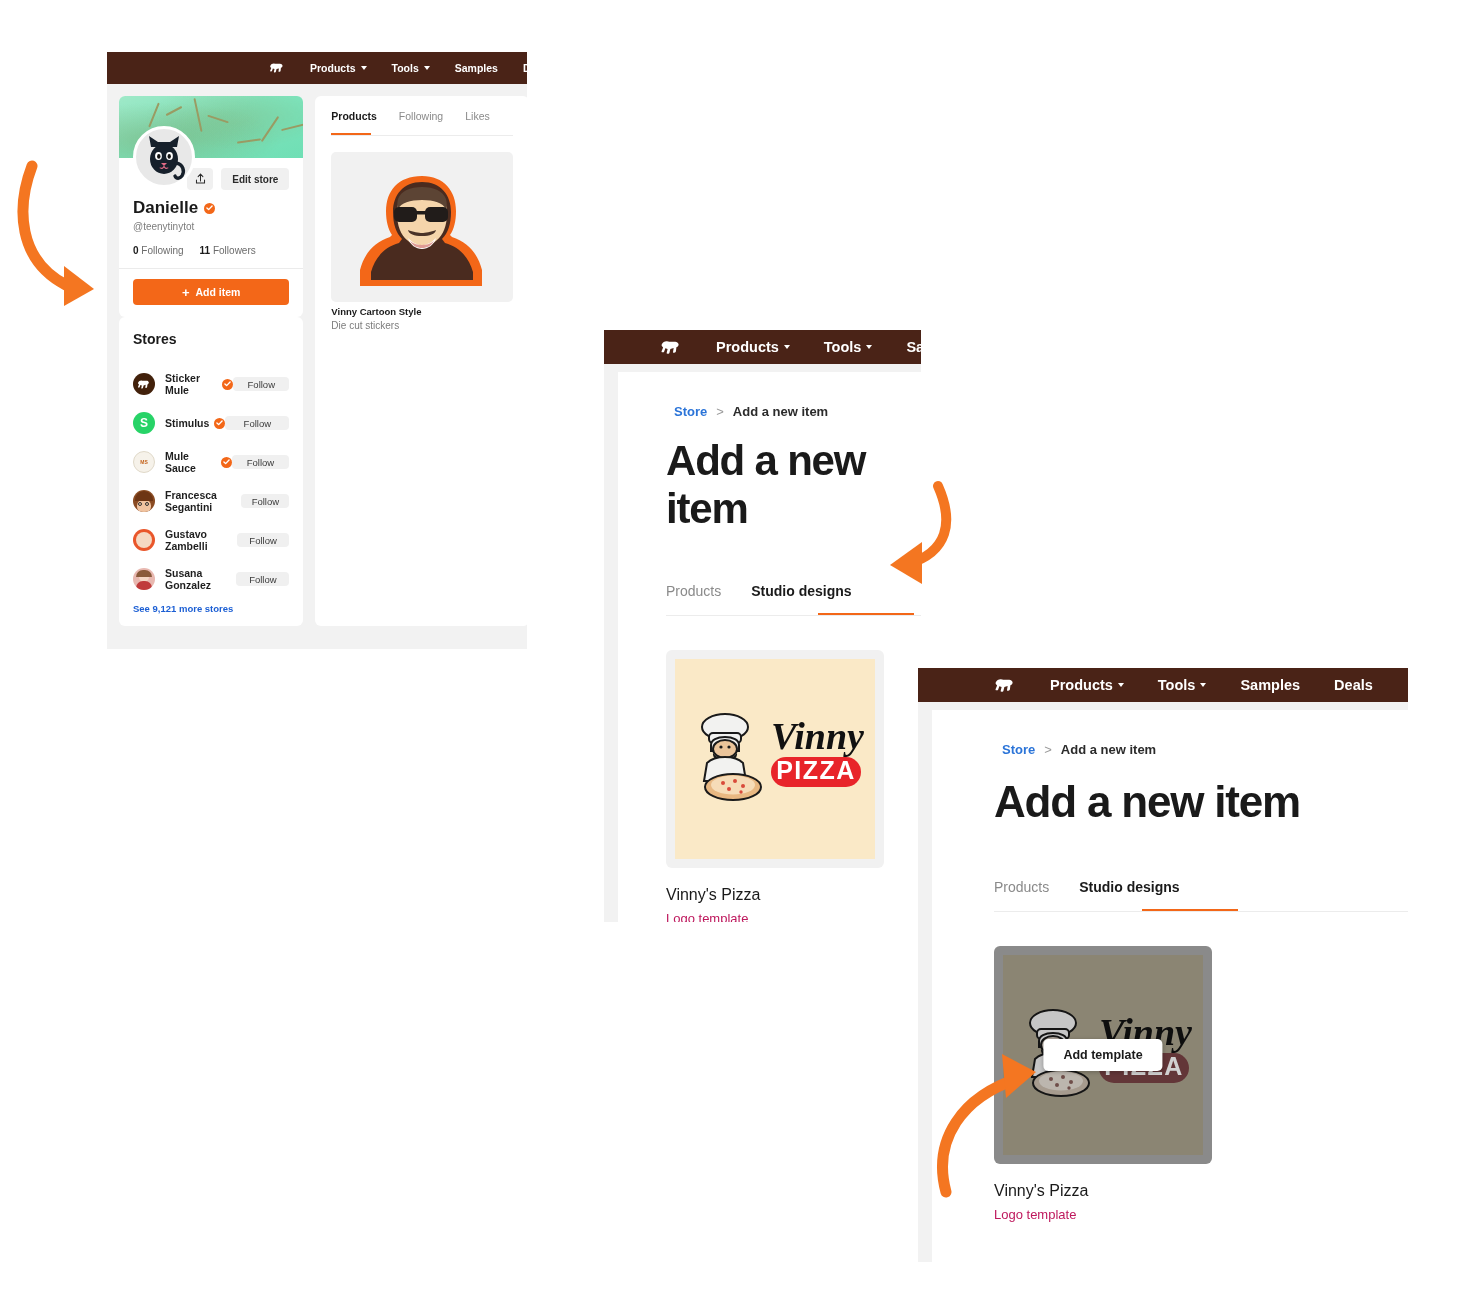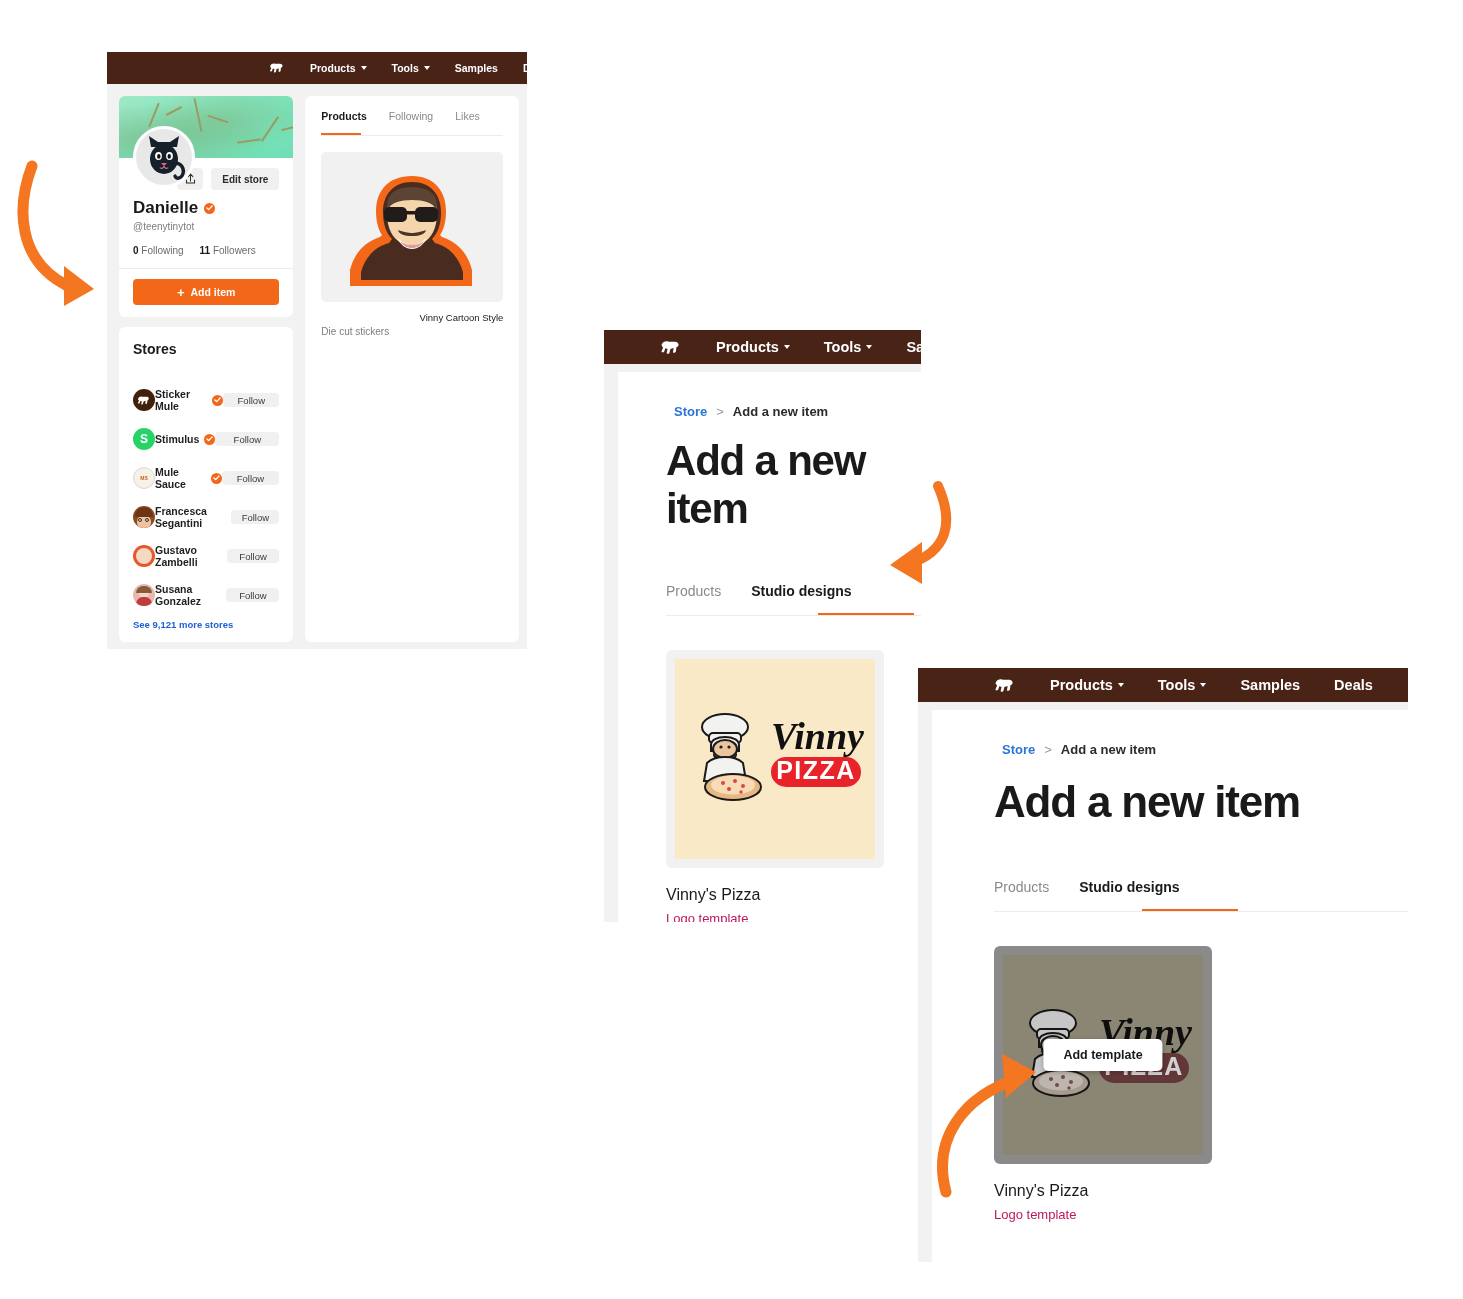--- a/index.html
+++ b/index.html
@@ -35,21 +35,21 @@
   .n3 .nav-logo { margin-left: 6px; }
   .n3 .nav-item { font-size: 14.5px; margin-left: 34px; }
   .caret {
     display: inline-block; margin-left: 5px;
     border-left: 3.5px solid transparent; border-right: 3.5px solid transparent;
     border-top: 4.5px solid #ffffff;
   }
 
   
   .p1-body { display: flex; gap: 12px; padding: 12px; }
-  .p1-left { width: 300px; display: flex; flex-direction: column; gap: 10px; }
+  .p1-left { width: 300px; display: flex; flex-direction: column; gap: 0; }
   .card { background: #ffffff; border-radius: 6px; }
 
   .cover {
     height: 62px; border-radius: 6px 6px 0 0; position: relative;
     background:
       radial-gradient(ellipse at 22% 70%, rgba(120,150,90,.32) 0 12%, transparent 60%),
       radial-gradient(ellipse at 62% 35%, rgba(130,160,100,.25) 0 10%, transparent 55%),
       linear-gradient(160deg, #9fe9c8 0%, #7fe3bb 45%, #6fdfb5 100%);
     overflow: hidden;
   }
@@ -84,42 +84,42 @@
   .stats b { color: #1a1a1a; }
   .divider { height: 1px; background: #ebebeb; }
   .add-item-btn {
     margin: 10px 14px 12px; height: 26px; background: #f36718; border-radius: 4px;
     color: #ffffff; font-size: 10.5px; font-weight: bold;
     display: flex; align-items: center; justify-content: center; gap: 6px;
   }
   .plus { font-size: 13px; line-height: 1; font-weight: bold; }
 
   .stores-card { padding: 14px 14px 12px; }
-  .stores-title { font-size: 14px; font-weight: bold; color: #1a1a1a; margin-bottom: 28px; }
+  .stores-title { font-size: 14px; font-weight: bold; color: #1a1a1a; margin-bottom: 22px; }
   .store-row { display: flex; align-items: center; height: 30px; margin-bottom: 9px; }
   .store-av { width: 22px; height: 22px; border-radius: 50%; flex: none; overflow: hidden; position: relative; }
-  .store-label { font-size: 10.5px; font-weight: bold; color: #1f1f1f;
+  .store-label { margin-left: 10px; font-size: 10.5px; font-weight: bold; color: #1f1f1f;
     display: flex; align-items: center; gap: 5px; }
   .follow-btn {
     margin-left: auto; width: 64px; height: 14px; background: #f0f0f0; border-radius: 4px;
     font-size: 9.5px; color: #3b3b3b; display: flex; align-items: center; justify-content: center;
   }
   .more-link { font-size: 9.5px; font-weight: bold; color: #1c5fd4; margin-top: 4px; }
 
   .p1-right { flex: 1; background: #ffffff; border-radius: 6px; padding: 14px 16px; }
   .tabs-row { display: flex; gap: 22px; position: relative; }
   .tab { font-size: 10.5px; color: #8a8a8a; padding-bottom: 11px; }
   .tab.active { color: #1a1a1a; font-weight: bold; }
   .tab-underline { height: 2.5px; background: #f36718; width: 40px; }
   .tab-rule { height: 1px; background: #ececec; margin-top: -1px; }
   .prod-thumb {
     margin-top: 16px; width: 182px; height: 150px; background: #f1f1f1; border-radius: 5px;
     display: flex; align-items: flex-end; justify-content: center; overflow: hidden;
   }
-  .prod-title { margin-top: 10px; font-size: 9.5px; font-weight: normal; color: #1a1a1a; text-align: right; }
+  .prod-title { margin-top: 4px; font-size: 9.5px; font-weight: bold; color: #1a1a1a; }
   .prod-sub { margin-top: 3px; font-size: 10px; color: #7d7d7d; }
 
   
   .sheet { background: #ffffff; }
   .p2 .sheet { margin: 8px 0 0 14px; width: 303px; min-height: 560px; padding: 0 0 0 48px; }
   .p3 .sheet { margin: 8px 0 0 14px; width: 476px; min-height: 560px; padding: 0 0 0 62px; }
   .crumb { display: flex; align-items: center; gap: 9px; color: #3c3c3c; }
   .p2 .crumb { padding-top: 32px; font-size: 13px; }
   .p3 .crumb { padding-top: 32px; font-size: 13px; }
   .crumb .link { color: #2b74d8; font-weight: bold; margin-left: 8px; }

